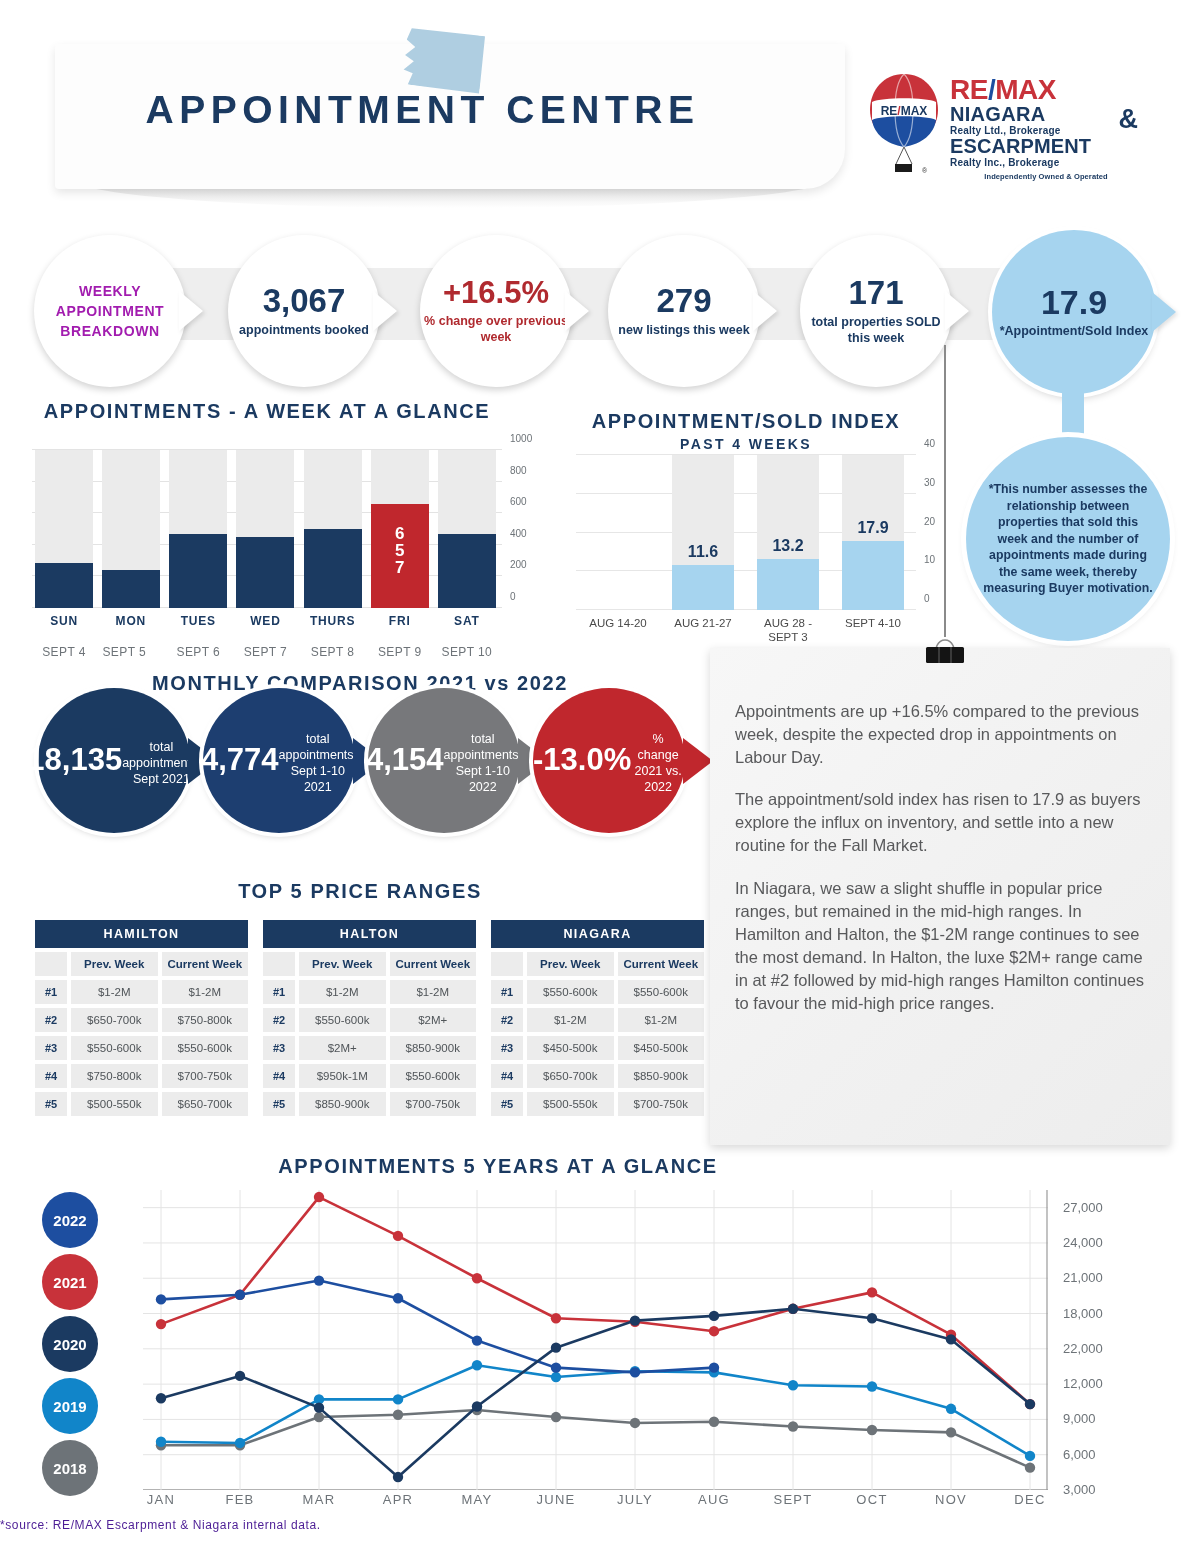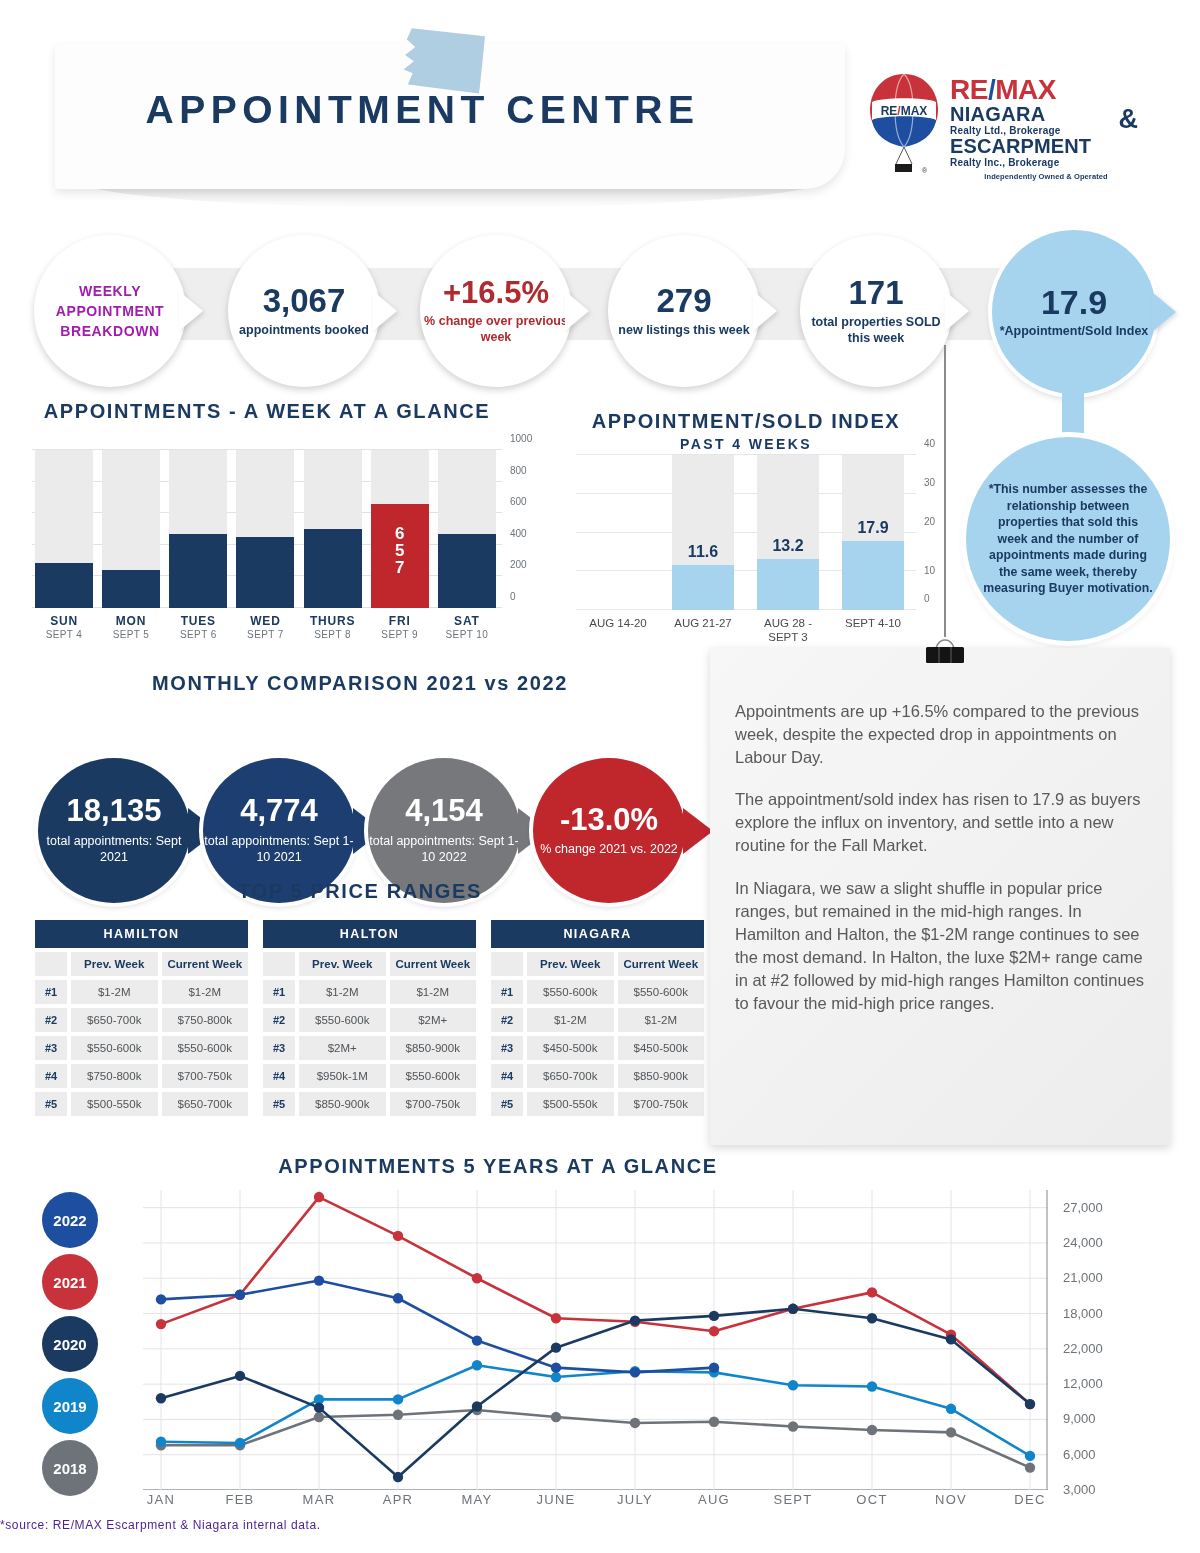--- a/index.html
+++ b/index.html
@@ -97,21 +97,21 @@
   #week-chart { position: absolute; left: 32px; top: 450px; width: 470px; height: 158px; }
   .wk-col { position: absolute; bottom: 0; width: 58px; height: 158px; }
   .wk-track { position: absolute; left: 0; bottom: 0; width: 100%; height: 100%; background: #ebebeb; }
   .wk-fill { position: absolute; left: 0; bottom: 0; width: 100%; background: #1b3a61; }
   .wk-fill.hl { background: #c0272d; }
   .wk-val { position: absolute; left: 0; width: 100%; text-align: center; color: #fff; font-size: 17px; font-weight: 700; line-height: 1.0; }
   .wk-gridline { position: absolute; left: 0; width: 470px; height: 1px; background: #e3e3e3; }
   .wk-ylabel { position: absolute; left: 478px; font-size: 10px; color: #6d7378; transform: translateY(-6px); }
   .wk-xlabel { position: absolute; top: 614px; width: 58px; text-align: center; }
   .wk-xlabel .d { font-size: 12px; font-weight: 800; color: #1b3a61; letter-spacing: .8px; }
-  .wk-xlabel .dt { font-size: 10px; color: #6d7378; letter-spacing: .4px; margin-top: 1px; }
+  .wk-xlabel .dt { font-size: 12px; color: #6d7378; letter-spacing: .4px; margin-top: 17px; }
 
   
   #idx-chart { position: absolute; left: 576px; top: 455px; width: 340px; height: 155px; }
   .idx-col { position: absolute; bottom: 0; width: 62px; height: 155px; }
   .idx-track { position: absolute; left: 0; bottom: 0; width: 100%; height: 100%; background: #ebebeb; }
   .idx-fill { position: absolute; left: 0; bottom: 0; width: 100%; background: #a6d4ef; }
   .idx-val { position: absolute; width: 100%; text-align: center; font-size: 16px; font-weight: 800; color: #1b3a61; }
   .idx-grid { position: absolute; left: 0; width: 340px; height: 1px; background: #e6e6e6; }
   .idx-ylab { position: absolute; left: 348px; font-size: 10px; color: #6d7378; transform: translateY(-6px); }
   .idx-xlab { position: absolute; top: 616px; width: 78px; text-align: center; font-size: 11.5px; color: #4a4a4a; line-height: 1.25; }
@@ -121,22 +121,22 @@
     position: absolute; left: 966px; top: 437px; width: 204px; height: 204px;
     border-radius: 50%; background: #a6d4ef;
     box-shadow: 0 0 0 5px #ffffff, 0 3px 8px rgba(0,0,0,.18);
     display: flex; align-items: center; justify-content: center;
     padding: 16px; text-align: center;
     font-size: 12.3px; font-weight: 700; color: #1b3a61; line-height: 1.35;
   }
 
   
   .mbub {
-    position: absolute; top: 758px; width: 152px; height: 145px; border-radius: 50%;
-    display: flex; flex-direction: column; align-items: center; justify-content: center;
+    position: absolute; top: 688px; width: 152px; height: 145px; border-radius: 50%;
+    display: flex; flex-direction: row; align-items: center; justify-content: center;
     text-align: center; color: #fff;
     box-shadow: 0 0 0 4px #ffffff, 0 3px 7px rgba(0,0,0,.22);
   }
   .mbub::after {
     content: ""; position: absolute; right: -28px; top: 50px; width: 0; height: 0;
     border-top: 23px solid transparent; border-bottom: 23px solid transparent;
     border-left: 30px solid currentColor;
   }
   .mbub .mv { font-size: 31px; font-weight: 800; line-height: 1.05; }
   .mbub .ml { font-size: 12.5px; font-weight: 500; line-height: 1.3; margin-top: 5px; }
@@ -301,21 +301,21 @@
       <div class="wk-fill" style="height: 74.26px;"></div>
     </div>
   </div>
 
 <div class="sec-title" id="idx-title" style="left:556px; top:410px; width:380px;">APPOINTMENT/SOLD INDEX</div>
 <div style="position:absolute; left:556px; top:436px; width:380px; text-align:center; font-size:14px; font-weight:600; letter-spacing:2.4px; color:#1b3a61;">PAST 4 WEEKS</div>
 <div id="idx-chart">
     <div class="idx-grid" style="bottom: 0px;"></div>
     <div class="idx-ylab" style="bottom: 0px;">0</div>
     <div class="idx-grid" style="bottom: 38.75px;"></div>
-    <div class="idx-ylab" style="bottom: 28px;">10</div>
+    <div class="idx-ylab" style="bottom: 39px;">10</div>
     <div class="idx-grid" style="bottom: 77.5px;"></div>
     <div class="idx-ylab" style="bottom: 77.5px;">20</div>
     <div class="idx-grid" style="bottom: 116.25px;"></div>
     <div class="idx-ylab" style="bottom: 116.25px;">30</div>
     <div class="idx-grid" style="bottom: 155px;"></div>
     <div class="idx-ylab" style="bottom: 155px;">40</div>
     <div class="idx-col" style="left: 96px;">
       <div class="idx-track"></div>
       <div class="idx-fill" style="height: 44.95px;"></div>
       <div class="idx-val" style="bottom: 48.95px;">11.6</div>
@@ -587,21 +587,21 @@
     <div class="yr-xlab" style="left: 729px;">OCT</div>
     <div class="yr-xlab" style="left: 808px;">NOV</div>
     <div class="yr-xlab" style="left: 887px;">DEC</div>
   </div>
 <div id="source">*source:  RE/MAX Escarpment &amp; Niagara internal data.</div>
 
 <div class="wk-xlabel" style="left: 35px;">
     <div class="d">SUN</div>
     <div class="dt">SEPT 4</div>
   </div>
-<div class="wk-xlabel" style="left: 102px;">
+<div class="wk-xlabel" style="left: 88px; text-align: right;">
     <div class="d">MON</div>
     <div class="dt">SEPT 5</div>
   </div>
 <div class="wk-xlabel" style="left: 169.286px;">
     <div class="d">TUES</div>
     <div class="dt">SEPT 6</div>
   </div>
 <div class="wk-xlabel" style="left: 236.429px;">
     <div class="d">WED</div>
     <div class="dt">SEPT 7</div>

